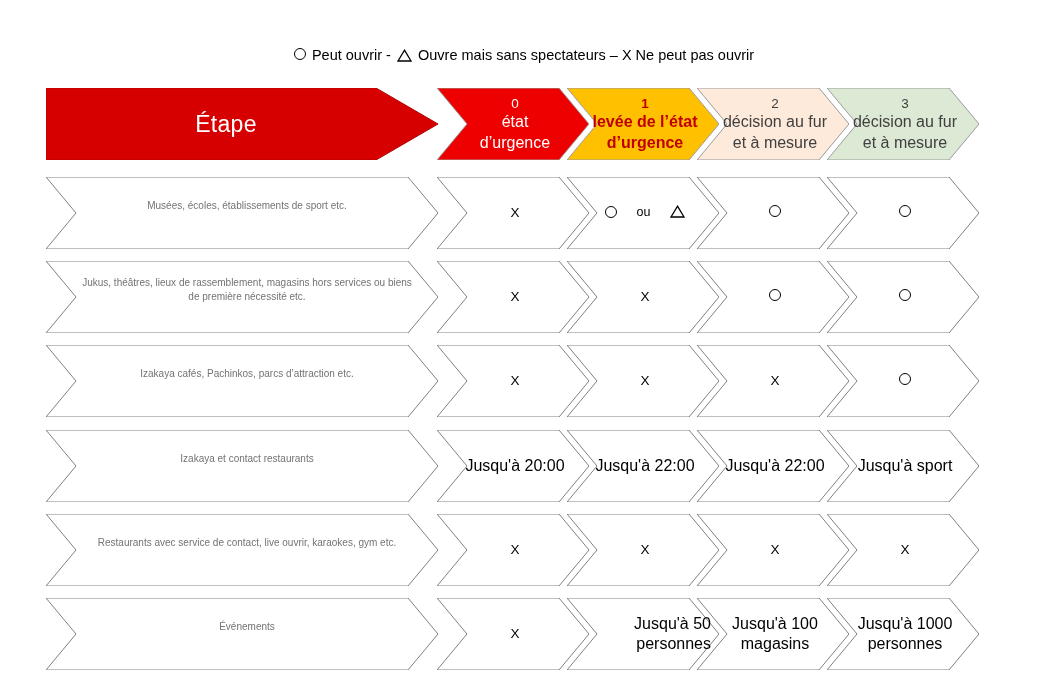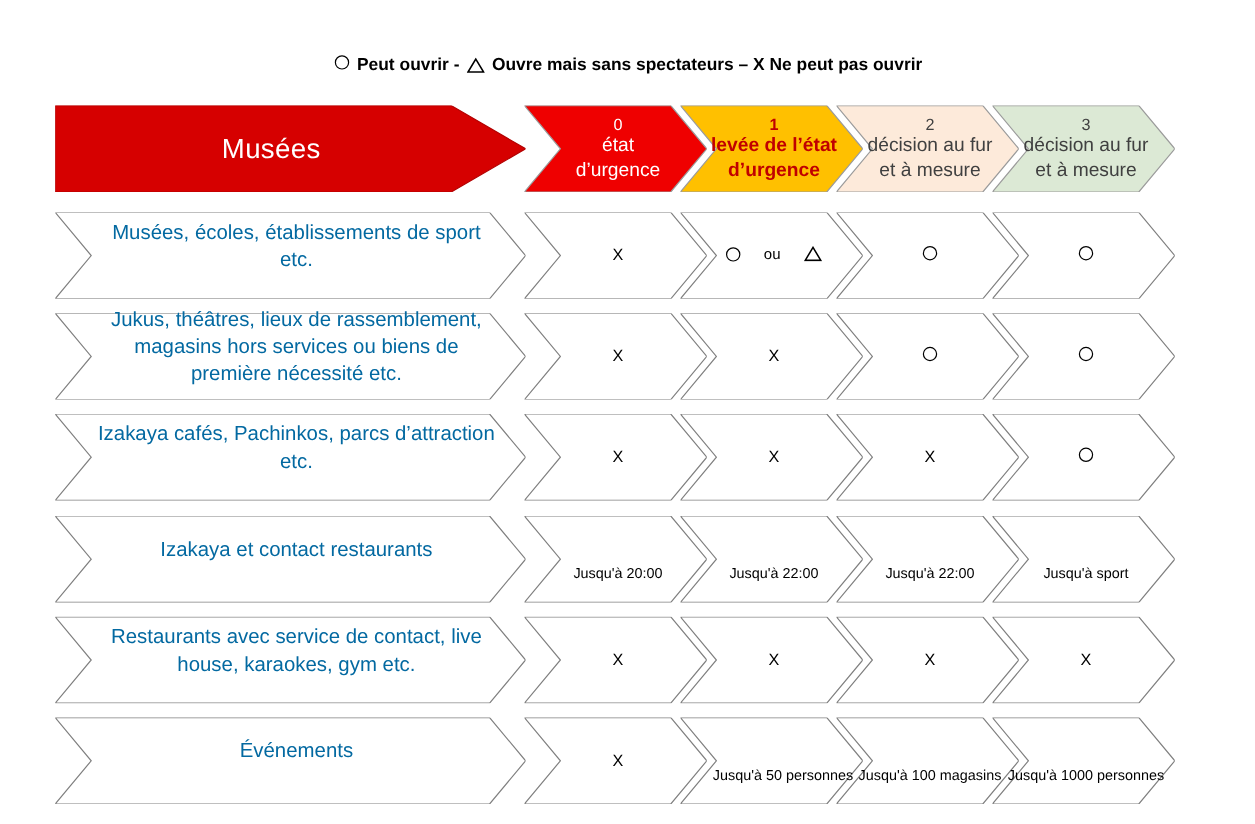--- a/index.html
+++ b/index.html
@@ -19,21 +19,20 @@
   
   #legend {
     position: absolute;
     left: 0;
     top: 46px;
     width: 1046px;
     text-align: center;
     font-size: 14.5px;
     color: #000;
     white-space: nowrap;
-    font-weight: bold;
   }
   #legend .sym {
     display: inline-block;
     vertical-align: middle;
     margin: 0 2px;
   }
   #legend .txt {
     display: inline-block;
     vertical-align: middle;
   }
@@ -102,23 +101,23 @@
   .label-text {
     position: absolute;
     left: 28px;
     top: 0;
     width: 346px;
     height: 57px;
     display: flex;
     align-items: center;
     justify-content: center;
     text-align: center;
-    font-size: 17px;
+    font-size: 10px;
     line-height: 1.32;
-    color: #0369a1;
+    color: #737373;
     padding: 0 4px;
     box-sizing: border-box;
   }
 
   
   .cell-shape {
     position: absolute;
     top: 0;
     width: 152px;
     height: 72px;
@@ -138,21 +137,21 @@
     width: 100%;
     line-height: 1.28;
   }
 
   .hdr-text { font-size: 13px; }
   .hdr-text .num { font-size: 13.5px; display:block; }
   .hdr-text .sub { display:block; font-size: 16px; text-align: center; }
   .hdr-bold { font-weight: bold; }
 
   .val-text { font-size: 13.5px; }
-  .val-small { font-size: 12px; margin-top: 13px; }
+  .val-small { font-size: 16px; }
 
   .sym-row {
     display: inline-flex;
     align-items: center;
     justify-content: center;
     gap: 20px;
   }
 </style>
 </head>
 <body>
@@ -166,21 +165,21 @@
       </svg>
   </span>
   <span class="txt">Ouvre mais sans spectateurs – X Ne peut pas ouvrir</span>
 </div>
 
 <div id="chart">
     <div class="row" style="top: 88px;">
       <div class="etape-shape"><svg width="392" height="72" viewBox="0 0 392 72">
           <polygon points="0,0 330,0 392,36 330,72 0,72" fill="#d60000" stroke="#b30000" stroke-width="1" stroke-linejoin="miter"></polygon>
         </svg></div>
-      <div class="etape-label">Musées</div>
+      <div class="etape-label">Étape</div>
       <div class="cell-shape" style="left: 391px;"><svg width="152" height="72" viewBox="0 0 152 72">
           <polygon points="0,0 122,0 152,36 122,72 0,72 30,36" fill="#ef0000" stroke="#9b9b9b" stroke-width="1" stroke-linejoin="miter"></polygon>
         </svg></div>
       <div class="cell-text hdr-text" style="left: 403px; color: rgb(255, 255, 255);">
         <div class="inner">
           <span class="num">0</span>
           <span class="sub">état</span>
           <span class="sub">d’urgence</span>
         </div>
       </div>
@@ -340,21 +339,21 @@
           <polygon points="0,0 122,0 152,36 122,72 0,72 30,36" fill="#ffffff" stroke="#808080" stroke-width="1" stroke-linejoin="miter"></polygon>
         </svg></div>
       <div class="cell-text val-small" style="left: 793px;">
         <div class="inner"><span>Jusqu'à sport</span></div>
       </div>
     </div>
     <div class="row" style="top: 514px;">
       <div class="label-shape"><svg width="392" height="72" viewBox="0 0 392 72">
           <polygon points="0,0 362,0 392,36 362,72 0,72 30,36" fill="#ffffff" stroke="#808080" stroke-width="1" stroke-linejoin="miter"></polygon>
         </svg></div>
-      <div class="label-text">Restaurants avec service de contact, live house, karaokes, gym etc.</div>
+      <div class="label-text">Restaurants avec service de contact, live ouvrir, karaokes, gym etc.</div>
       <div class="cell-shape" style="left: 391px;"><svg width="152" height="72" viewBox="0 0 152 72">
           <polygon points="0,0 122,0 152,36 122,72 0,72 30,36" fill="#ffffff" stroke="#808080" stroke-width="1" stroke-linejoin="miter"></polygon>
         </svg></div>
       <div class="cell-text val-text" style="left: 403px;">
         <div class="inner"><span>X</span></div>
       </div>
       <div class="cell-shape" style="left: 521px;"><svg width="152" height="72" viewBox="0 0 152 72">
           <polygon points="0,0 122,0 152,36 122,72 0,72 30,36" fill="#ffffff" stroke="#808080" stroke-width="1" stroke-linejoin="miter"></polygon>
         </svg></div>
       <div class="cell-text val-text" style="left: 533px;">

